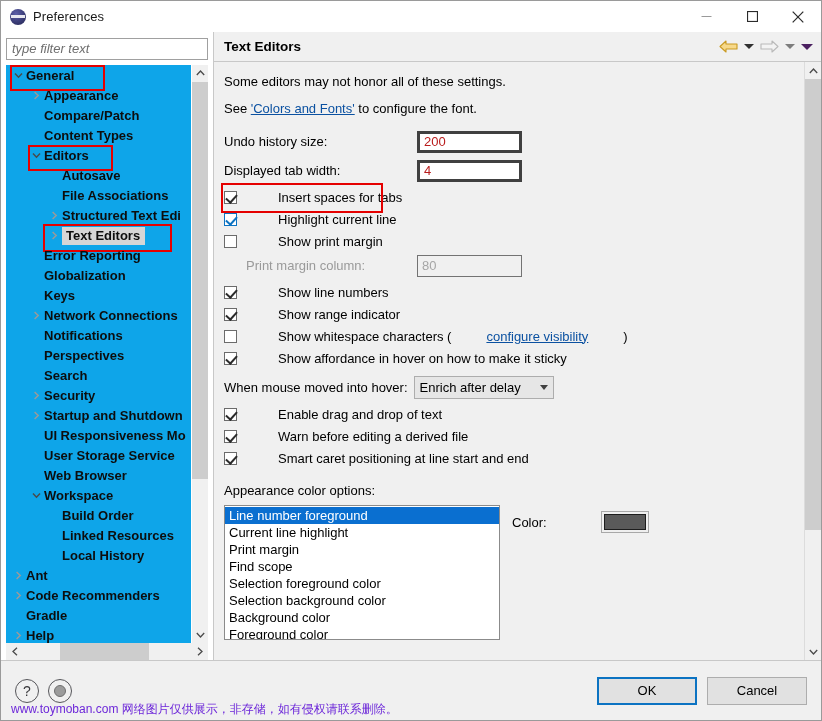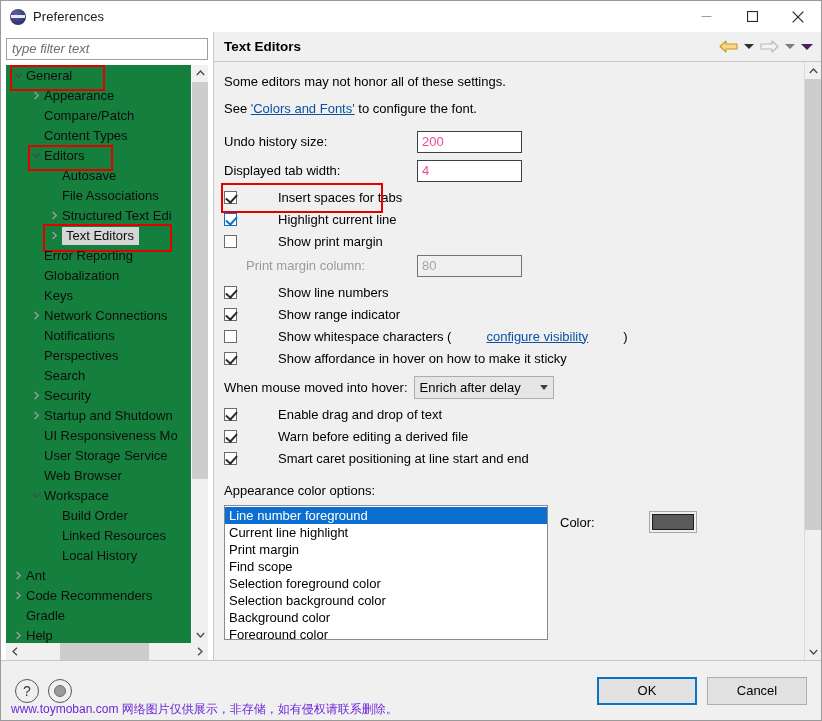--- a/index.html
+++ b/index.html
@@ -102,22 +102,23 @@
     flex: 1 1 auto;
     position: relative;
     margin-top: 5px;
     min-height: 0;
     display: flex;
   }
   #tree {
     flex: 1 1 auto;
     overflow: hidden;
     position: relative;
-    background: #15803d;
+    background: #0ea5e9;
     padding-top: 1px;
+    font-weight: bold;
   }
   .trow {
     height: 20px;
     display: flex;
     align-items: center;
     white-space: nowrap;
     font-size: 13px;
     color: #0d0d0d;
     position: relative;
   }
@@ -276,25 +277,25 @@
     margin-bottom: 2px;
   }
   .fieldlabel {
     width: 193px;
     font-size: 13px;
   }
   .fieldlabel.disabled { color: #9a9a9a; padding-left: 22px; width: 193px;}
   .textbox {
     width: 105px;
     height: 22px;
-    border: 1px solid #404040;
+    border: 3px solid #404040;
     background: #ffffff;
     font-family: "Liberation Sans", sans-serif;
     font-size: 13px;
-    color: #ec4899;
+    color: #b91c1c;
     padding: 0 4px;
     outline: none;
   }
   .textbox.disabled {
     background: #f0f0f0;
     border: 1px solid #737373;
     color: #a6a6a6;
   }
   .cbrow {
     display: flex;
@@ -363,21 +364,21 @@
   #appearance-label {
     margin-top: 14px;
     margin-bottom: 7px;
     font-size: 13px;
   }
   #color-area {
     display: flex;
     align-items: flex-start;
   }
   #colorlist {
-    width: 324px;
+    width: 276px;
     height: 135px;
     border: 1px solid #8b8b8b;
     background: #ffffff;
     overflow: hidden;
     padding-top: 1px;
   }
   .colitem {
     height: 17px;
     line-height: 17px;
     padding-left: 4px;

